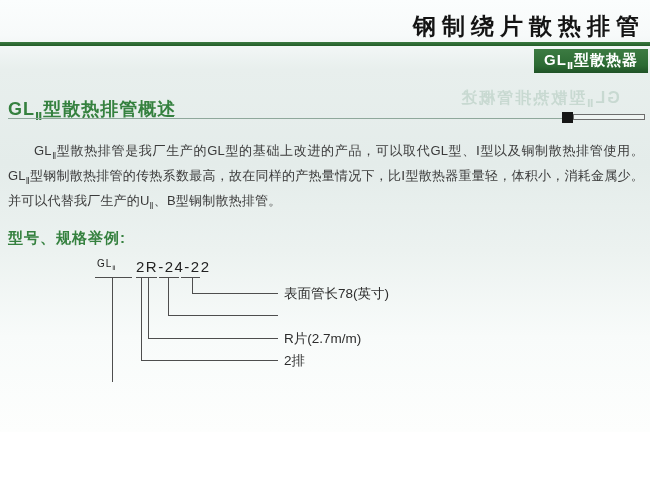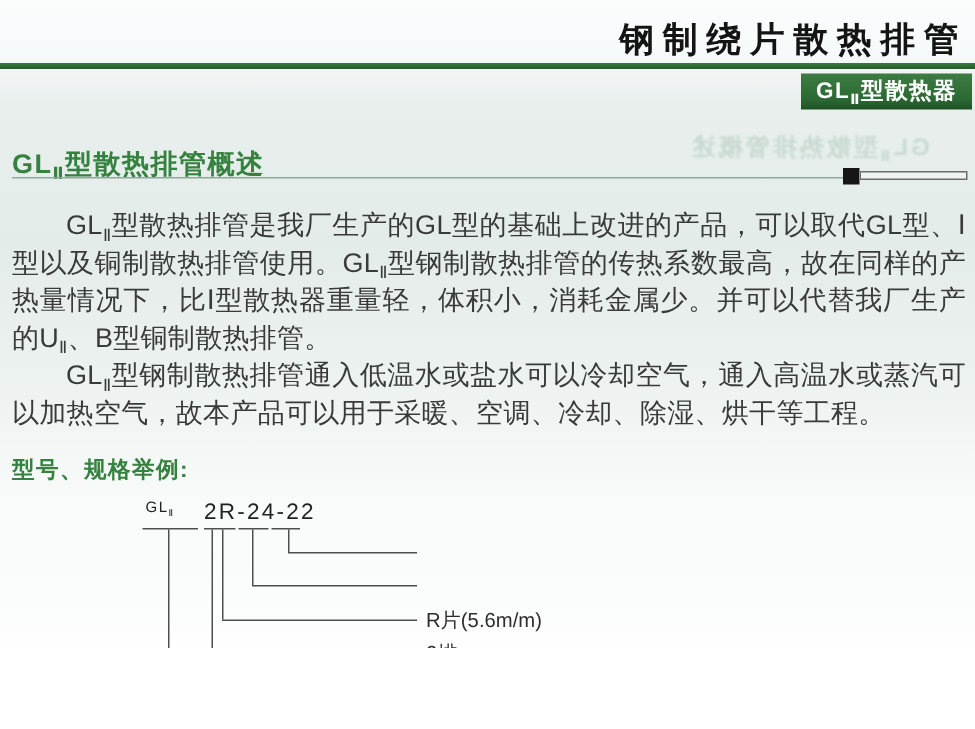--- a/index.html
+++ b/index.html
@@ -41,21 +41,21 @@
     letter-spacing: 1px; white-space: nowrap;
   }
   .heading-rule  { position: absolute; top: 118px; left: 8px; width: 556px; height: 1px; background: #8fa89b; }
   .heading-square{ position: absolute; top: 112px; left: 562px; width: 11px; height: 11px; background: #161616; }
   .heading-bar   { position: absolute; top: 114px; left: 573px; width: 72px; height: 6px;
                    background: #eff4f2; border: 1px solid #6d6d6d; box-sizing: border-box; }
 
   
   .content { position: absolute; top: 138px; left: 8px; width: 636px; }
   .content p {
-    margin: 0; font-size: 18px; line-height: 25px; color: var(--text, #3a3a3a);
+    margin: 0; font-size: 13px; line-height: 25px; color: var(--text, #3a3a3a);
     text-align: justify; text-indent: 2em; letter-spacing: 0.2px;
   }
   .example-heading {
     margin: 16px 0 10px 0; color: var(--heading-green, #35813f);
     font-size: 15px; font-weight: bold; letter-spacing: 1px;
   }
 
   
   .diagram { position: relative; height: 140px; margin-top: 4px; }
   .code-prefix { position: absolute; left: 89px; top: 0; font-size: 10px; color: #222; letter-spacing: 1px; }
@@ -89,21 +89,20 @@
   <div class="badge fmt-sub">GL<sub class="rn">Ⅱ</sub>型散热器</div>
   <div class="watermark fmt-sub">GL<sub class="rn">Ⅱ</sub>型散热排管概述</div>
 
   <div class="section-heading fmt-sub">GL<sub class="rn">Ⅱ</sub>型散热排管概述</div>
   <div class="heading-rule"></div>
   <div class="heading-square"></div>
   <div class="heading-bar"></div>
 
   <div class="content">
     <p class="fmt-sub">GL<sub class="rn">Ⅱ</sub>型散热排管是我厂生产的GL型的基础上改进的产品，可以取代GL型、Ⅰ型以及铜制散热排管使用。GL<sub class="rn">Ⅱ</sub>型钢制散热排管的传热系数最高，故在同样的产热量情况下，比Ⅰ型散热器重量轻，体积小，消耗金属少。并可以代替我厂生产的U<sub class="rn">Ⅱ</sub>、B型铜制散热排管。</p>
-    <p class="fmt-sub">GL<sub class="rn">Ⅱ</sub>型钢制散热排管通入低温水或盐水可以冷却空气，通入高温水或蒸汽可以加热空气，故本产品可以用于采暖、空调、冷却、除湿、烘干等工程。</p>
 
     <div class="example-heading">型号、规格举例:</div>
 
     <div class="diagram">
       <span class="code-prefix fmt-sub">GL<sub class="rn">Ⅱ</sub></span>
       <span class="code-rest">2R-24-22</span>
 
       <i class="dline u-gl"></i>
       <i class="dline u-2r"></i>
       <i class="dline u-24"></i>
@@ -112,19 +111,20 @@
       <i class="dline v-gl"></i>
       <i class="dline v-2"></i>
       <i class="dline v-r"></i>
       <i class="dline v-24"></i>
       <i class="dline v-28"></i>
       <i class="dline h-28"></i>
       <i class="dline h-24"></i>
       <i class="dline h-r"></i>
       <i class="dline h-2"></i>
 
-      <span class="callout c3">R片(5.6m/m)</span>
+      <span class="callout c1">表面管长78(英寸)</span>
+      <span class="callout c3">R片(2.7m/m)</span>
       <span class="callout c4">2排</span>
 
     </div>
   </div>
 
 </div>
 
 </body></html>

